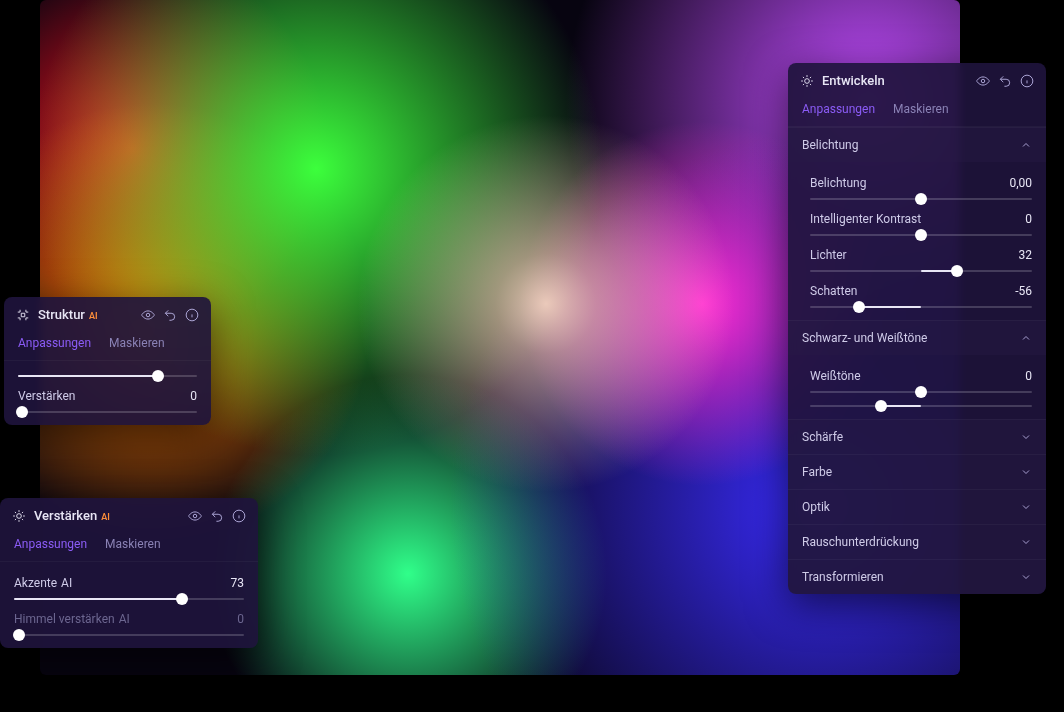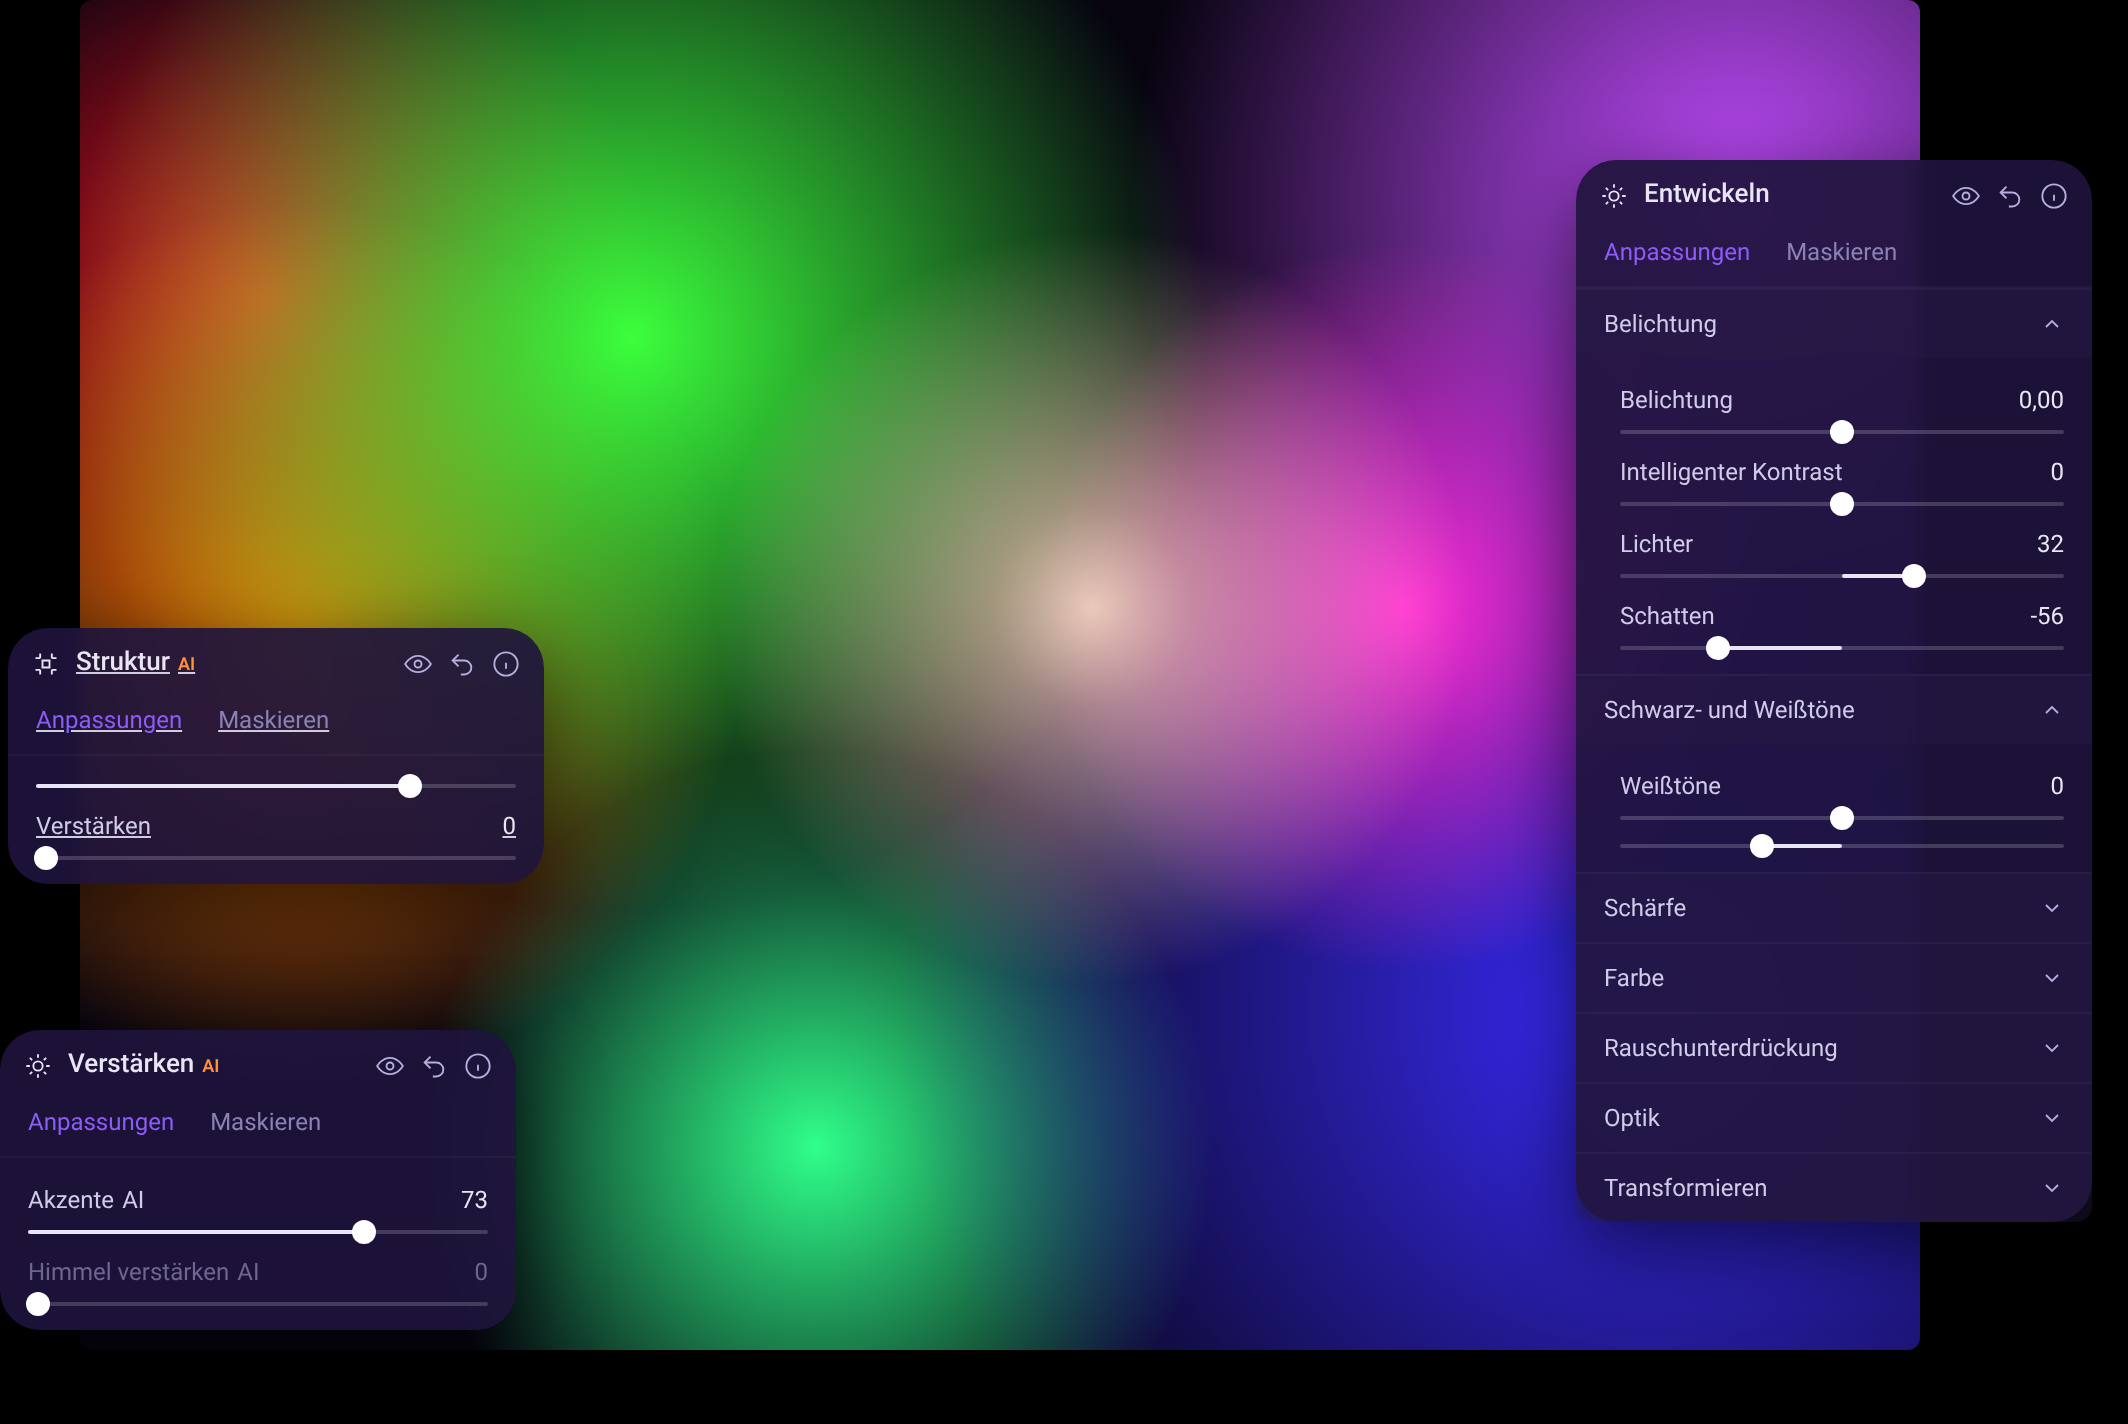--- a/index.html
+++ b/index.html
@@ -23,26 +23,25 @@
       radial-gradient(circle at 72% 45%, #ff2cd5 0, transparent 24%),
       radial-gradient(circle at 85% 75%, #3a2cff 0, transparent 40%),
       radial-gradient(circle at 90% 15%, #c24cff 0, transparent 30%),
       radial-gradient(circle at 40% 85%, #30ff8a 0, transparent 25%),
       #070410;
     border-radius: 6px;
   }
   .panel {
     position: absolute;
     background: rgba(30, 20, 60, 0.92);
-    border-radius: 20px;
+    border-radius: 8px;
     box-shadow: 0 10px 40px rgba(0,0,0,0.6);
     color: #d0cde0;
     font-size: 12px;
     backdrop-filter: blur(4px);
-    margin-top: 17px;
   }
   .panel-header {
     display: flex;
     align-items: center;
     padding: 10px 12px 8px 12px;
     gap: 8px;
   }
   .panel-header .title {
     flex: 1;
     color: #e8e6f5;
@@ -128,21 +127,21 @@
   }
   .section:first-of-type { border-top: none; }
   .section .chev { width:12px; height:12px; stroke:#b5aee0; fill:none; stroke-width:1.8; }
   .indent .slider-row { padding-left: 8px; }
 </style>
 </head>
 <body>
 
 <div class="canvas"></div>
 
-<div class="panel" style="top:297px; left:4px; width:268px;text-decoration:underline;">
+<div class="panel" style="top:297px; left:4px; width:207px;">
   <div class="panel-header">
     <svg class="lead-icon" viewBox="0 0 24 24">
         <path d="M7 3v4M17 3v4M3 7h4M3 17h4M7 21v-4M17 21v-4M21 7h-4M21 17h-4M9 9h6v6H9z"></path>
       </svg>
     <div class="title">
         <span>Struktur</span>
         <span class="ai-badge">AI</span>
       </div>
     <svg class="hdr-icon" viewBox="0 0 24 24">
         <path d="M1 12s4-7 11-7 11 7 11 7-4 7-11 7S1 12 1 12z"></path>
@@ -345,27 +344,27 @@
         <path d="M6 9l6 6 6-6"></path>
       </svg>
     </div>
   <div class="section">
       <span>Farbe</span>
       <svg class="chev" viewBox="0 0 24 24">
         <path d="M6 9l6 6 6-6"></path>
       </svg>
     </div>
   <div class="section">
+      <span>Optik</span>
+      <svg class="chev" viewBox="0 0 24 24">
+        <path d="M6 9l6 6 6-6"></path>
+      </svg>
+    </div>
+  <div class="section">
       <span>Rauschunterdrückung</span>
-      <svg class="chev" viewBox="0 0 24 24">
-        <path d="M6 9l6 6 6-6"></path>
-      </svg>
-    </div>
-  <div class="section">
-      <span>Optik</span>
       <svg class="chev" viewBox="0 0 24 24">
         <path d="M6 9l6 6 6-6"></path>
       </svg>
     </div>
   <div class="section" style="border-radius:0 0 8px 8px">
       <span>Transformieren</span>
       <svg class="chev" viewBox="0 0 24 24">
         <path d="M6 9l6 6 6-6"></path>
       </svg>
     </div>

